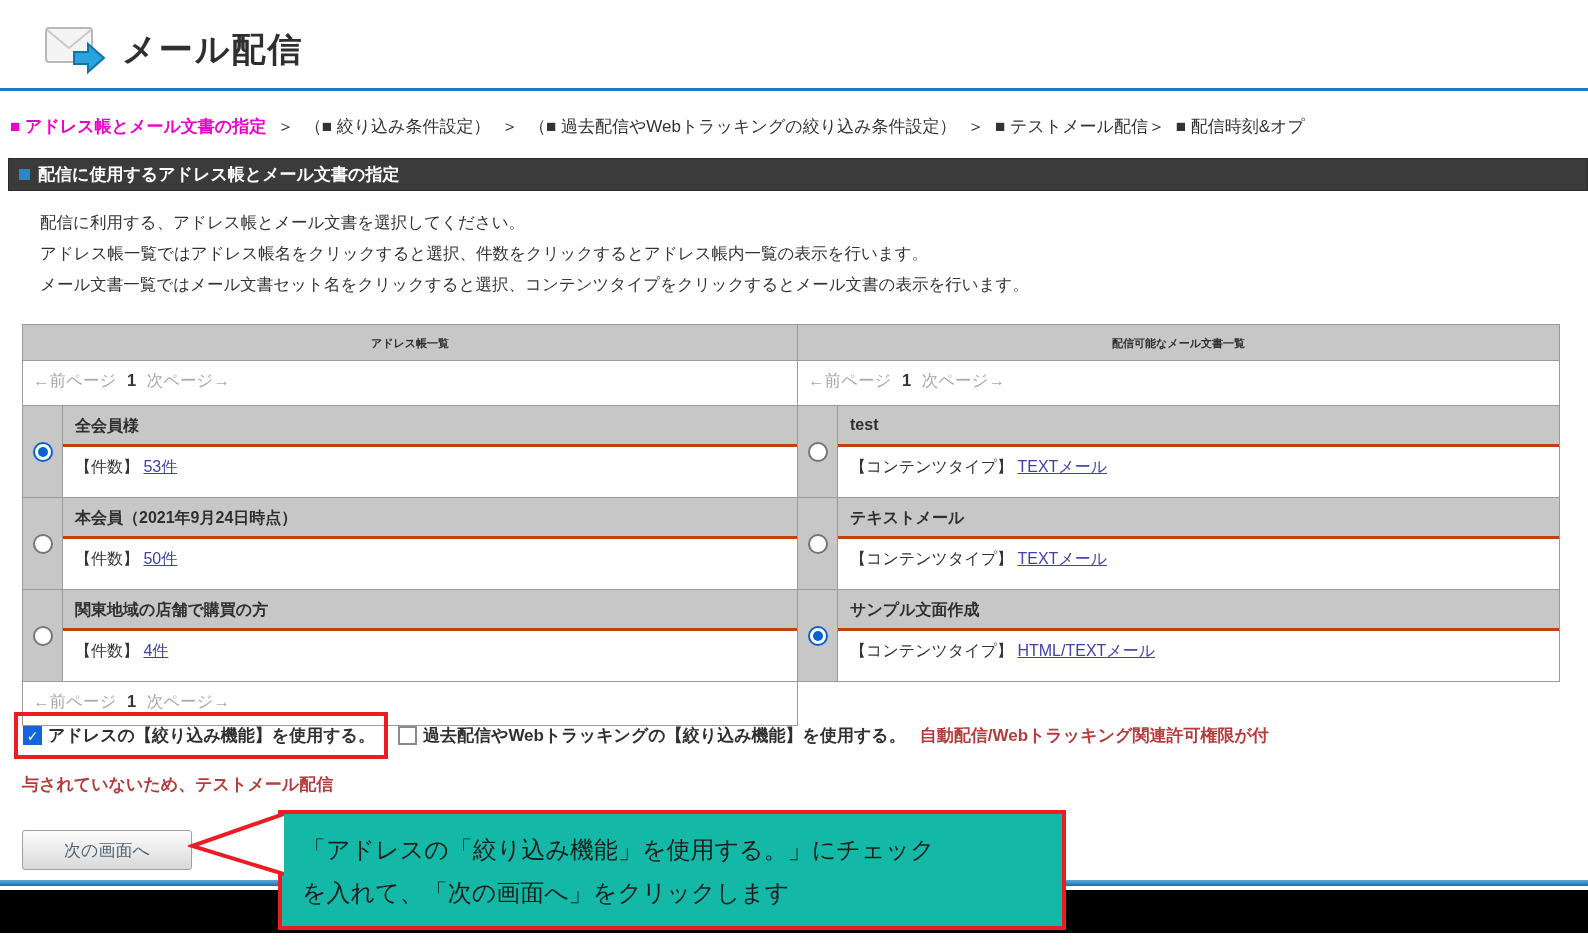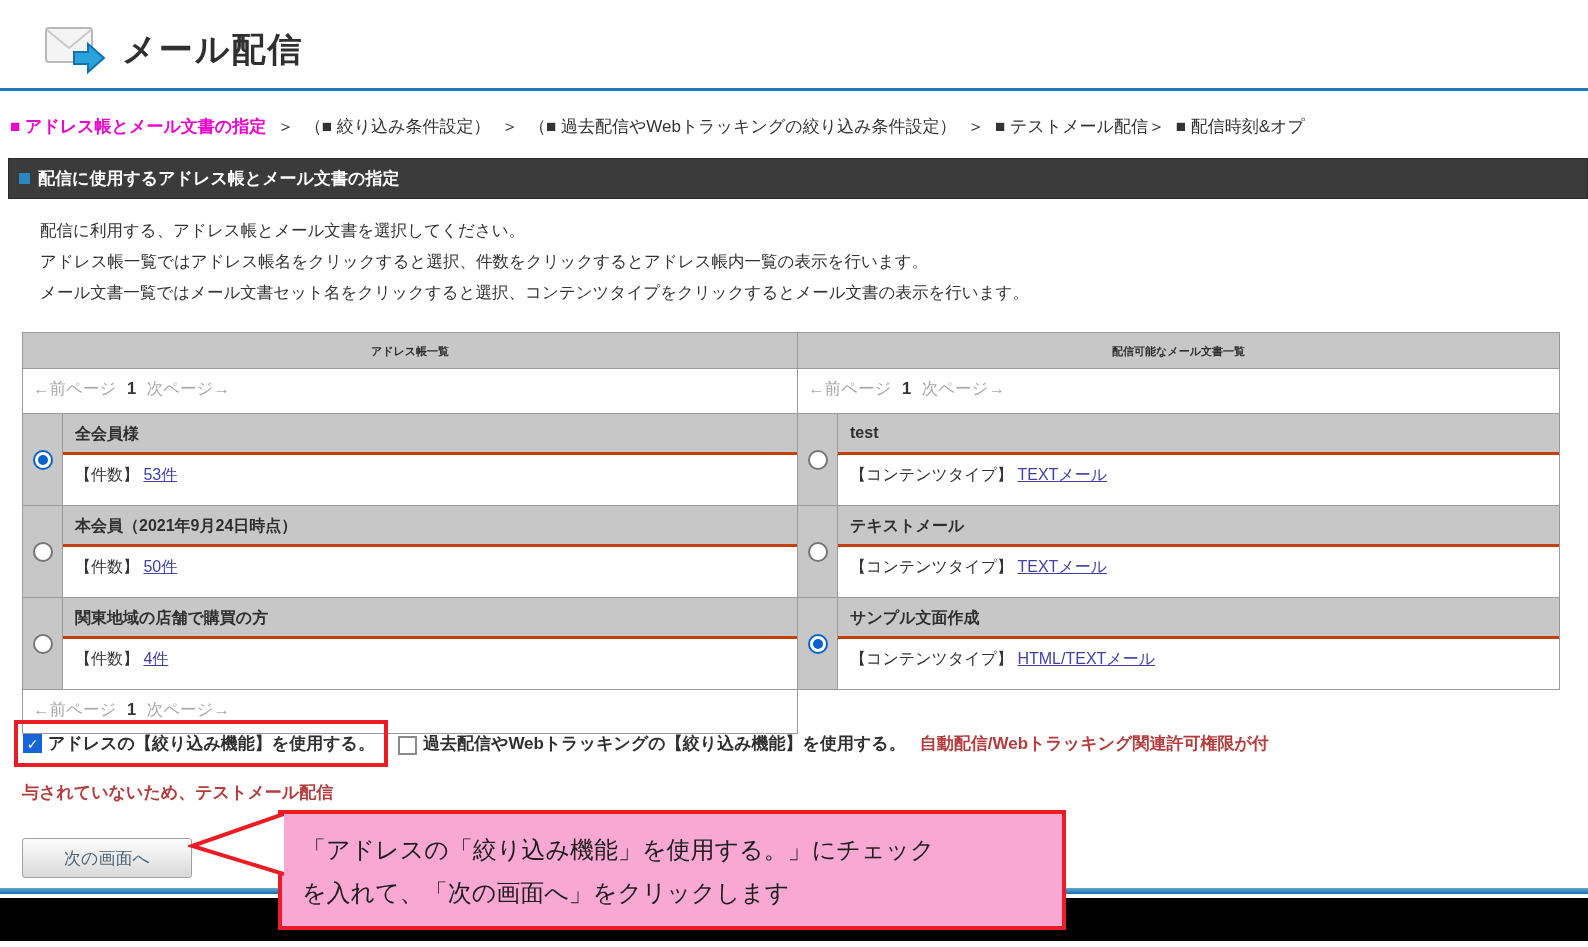--- a/index.html
+++ b/index.html
@@ -14,21 +14,21 @@
   .rule-top { height:3px; background:#1d7ac2; width:100%; }
 
   
   .breadcrumb { margin:24px 0 0 10px; font-size:17px; white-space:nowrap; overflow:hidden; width:1588px; }
   .breadcrumb span { margin-right:6px; }
   .crumb-active { color:#ee00cc; font-weight:bold; }
   .crumb { color:#333; }
   .crumb-sep { color:#333; }
 
   
-  .section-bar { margin:20px 0 0 8px; height:41px; background:#3b3b3b; display:flex; align-items:center;
+  .section-bar { margin:20px 0 0 8px; height:33px; background:#3b3b3b; display:flex; align-items:center;
     padding-left:10px; border:1px solid #2a2a2a; }
   .section-bullet { width:11px; height:11px; background:#2e86c1; margin-right:8px; flex:0 0 auto; }
   .section-title { color:#fff; font-weight:bold; font-size:17px; }
 
   
   .instructions { margin:16px 0 0 40px; font-size:16.5px; line-height:31px; color:#333; }
 
   
   .tables { display:flex; margin:24px 0 0 22px; align-items:flex-start; }
   .tbl { border:1px solid #9a9a9a; background:#fff; }
@@ -54,37 +54,37 @@
   .radio.sel::after { content:""; position:absolute; left:3px; top:3px; right:3px; bottom:3px;
     border-radius:50%; background:#0b62cf; }
 
   
   .filters { position:relative; z-index:2; display:flex; align-items:center; margin:-14px 0 0 14px; font-size:17px; }
   .red-box { border:4px solid #ec1c24; display:flex; align-items:center; gap:6px; padding:8px 9px 8px 5px; background:transparent; }
   .chk { width:19px; height:19px; border:2px solid #8a8a8a; background:#fff; flex:0 0 auto; }
   .chk.checked { background:#1565d8; border-color:#1565d8; color:#fff; display:flex;
     align-items:center; justify-content:center; font-size:14px; font-weight:bold; }
   .chk-label { font-weight:bold; color:#2f2f2f; }
-  .filter2 { display:flex; align-items:flex-end; gap:6px; margin-left:10px; }
+  .filter2 { display:flex; align-items:center; gap:6px; margin-left:10px; }
   .warning-inline { color:#b43c3c; font-weight:bold; margin-left:14px; }
   .warning-line2 { margin:14px 0 0 22px; font-size:17px; font-weight:bold; color:#b43c3c; }
 
   
   .button-row { margin:34px 0 0 22px; }
   .next-btn { width:170px; height:40px; border:1px solid #a0a0a0; border-radius:3px;
     background:linear-gradient(to bottom,#fdfdfd,#d9d9d9); color:#4e6276; font-size:17px;
     font-family:inherit; cursor:pointer; }
 
   
   .rule-bottom { margin-top:10px; height:6px; width:100%;
     background:linear-gradient(to bottom,#5fa8d8,#1e6ca8); }
   .black-bar { margin-top:4px; height:43px; width:100%; background:#000; }
 
   
-  .callout { position:absolute; left:278px; top:810px; width:788px; height:120px; background:#f9a8d4;
+  .callout { position:absolute; left:278px; top:810px; width:788px; height:120px; background:#14b8a6;
     border:4px solid #ec1c24; z-index:6; padding:14px 20px; font-size:24px; color:#1d1d1d; line-height:43px; }
   .callout-tail { position:absolute; left:188px; top:812px; width:96px; height:64px; z-index:7; }
 </style>
 </head>
 <body>
 
 <div class="page">
 
   <div class="header">
     <svg class="mail-icon" viewBox="0 0 64 56">

